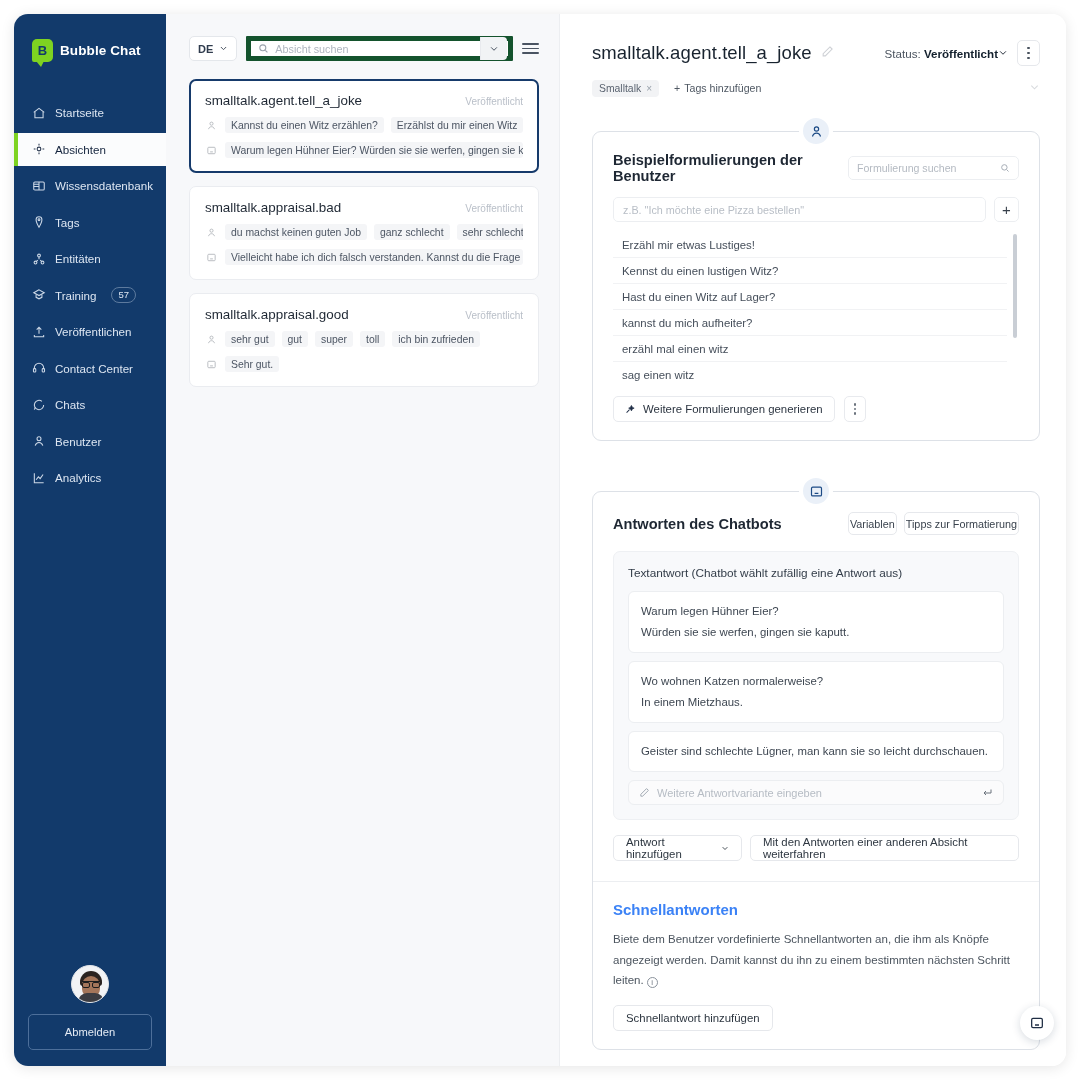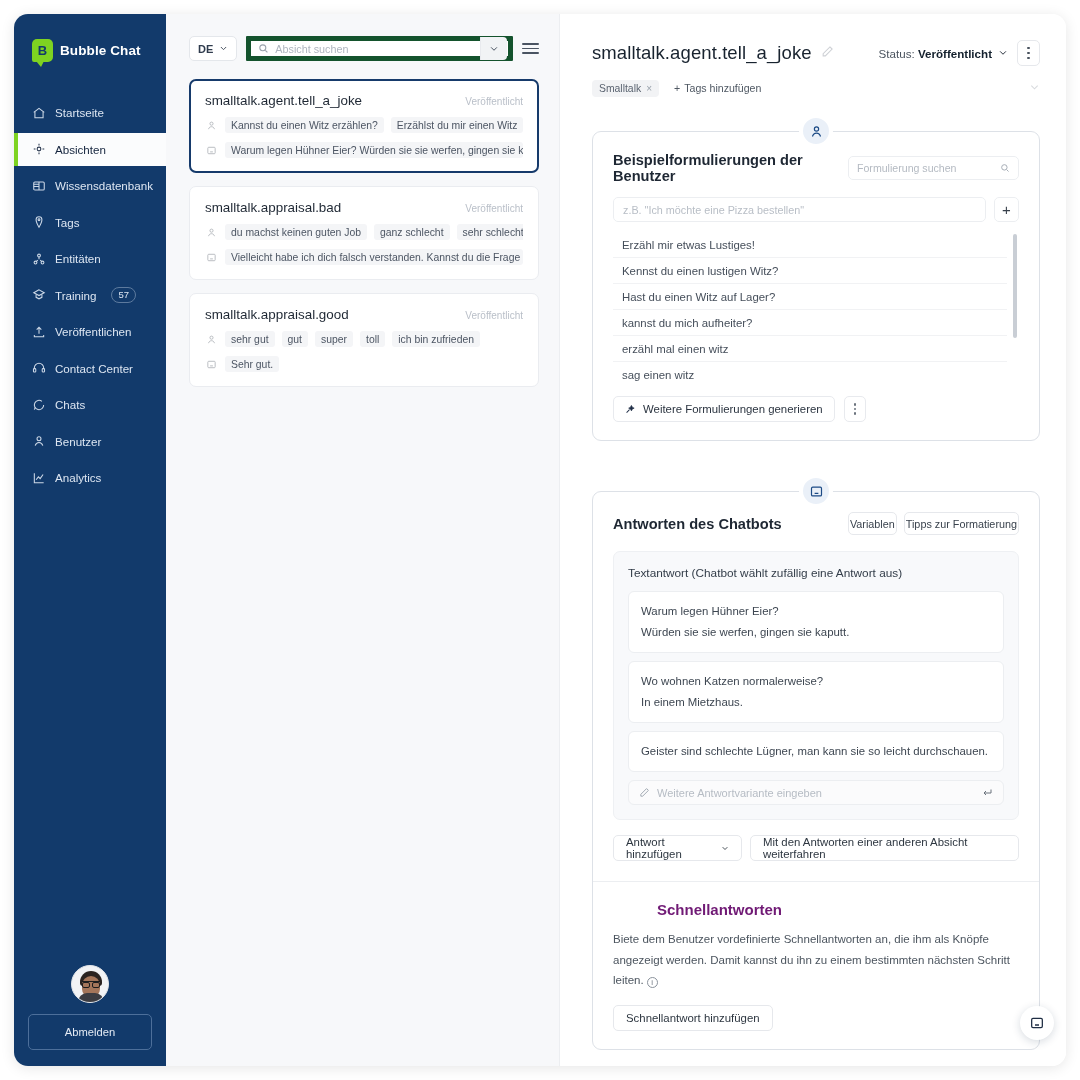--- a/index.html
+++ b/index.html
@@ -145,21 +145,21 @@
   .ic-ico { width: 13px; flex: 0 0 13px; display: flex; align-items: center; justify-content: center; opacity: .5; }
   .chips { display: flex; gap: 7px; overflow: hidden; white-space: nowrap; text-align: right; }
   .chip { background: #f4f5f7; color: #4c5563; font-size: 10.4px; padding: 2.5px 6px; border-radius: 3px; }
   .ic-answer { background: #f4f5f7; color: #4c5563; font-size: 10.4px; padding: 2.5px 6px; border-radius: 3px; overflow: hidden; text-overflow: clip; white-space: nowrap; }
 
   
   .main { flex: 1; position: relative; background: #fff; padding: 26px 26px 0 32px; overflow: hidden; }
   .main-head { display: flex; align-items: center; gap: 9px; }
   .m-title { font-size: 18.5px; color: #18232f; letter-spacing: .1px; }
   .pencil { opacity: .28; }
-  .status-box { margin-left: auto; display: flex; align-items: center; gap: 6px; }
+  .status-box { margin-left: auto; display: flex; align-items: center; }
   .status-label { font-size: 11.6px; color: #4b545f; }
   .status-label b { color: #13202d; }
   .kebab {
     width: 23px; height: 26px; border: 1px solid #e6e8ec; border-radius: 5px;
     display: flex; flex-direction: column; align-items: center; justify-content: center; gap: 2.5px;
   }
   .kebab i { width: 2.4px; height: 2.4px; background: #49525e; border-radius: 50%; display: block; }
 
   .tagrow { display: flex; align-items: center; gap: 8px; margin-top: 13px; }
   .tag-chip {
@@ -241,21 +241,21 @@
   .variant-input span.ph { font-size: 11px; color: #b6bcc4; flex: 1; }
 
   .btn-stack { margin-top: 15px; display: flex; align-items: flex-start; gap: 8px; }
   .btn-out {
     border: 1px solid #e6e8ec; border-radius: 5px;
     height: 26px; display: flex; align-items: center; gap: 8px;
     padding: 0 12px; font-size: 11.4px; color: #2d3640; background: #fff;
   }
 
   .divider { height: 1px; background: #eceef1; margin: 20px -20px 0; }
-  .sec-title { font-size: 15px; color: #701a75; font-weight: 600; margin-top: 19px; margin-left: 44px; }
+  .sec-title { font-size: 15px; color: #3b82f6; font-weight: 600; margin-top: 19px; }
   .sec-desc { font-size: 11.5px; color: #4c555f; line-height: 1.75; margin-top: 11px; max-width: 430px; }
   .info-i { display: inline-flex; width: 11px; height: 11px; border: 1px solid #8a929c; border-radius: 50%; align-items: center; justify-content: center; font-size: 8px; color: #6f7882; vertical-align: -1px; margin-left: 3px; }
 
   .fab {
     position: absolute; right: 12px; bottom: 26px;
     width: 34px; height: 34px; border-radius: 50%;
     background: #fff; box-shadow: 0 2px 8px rgba(20,40,70,.17);
     display: flex; align-items: center; justify-content: center;
   }
 </style>

